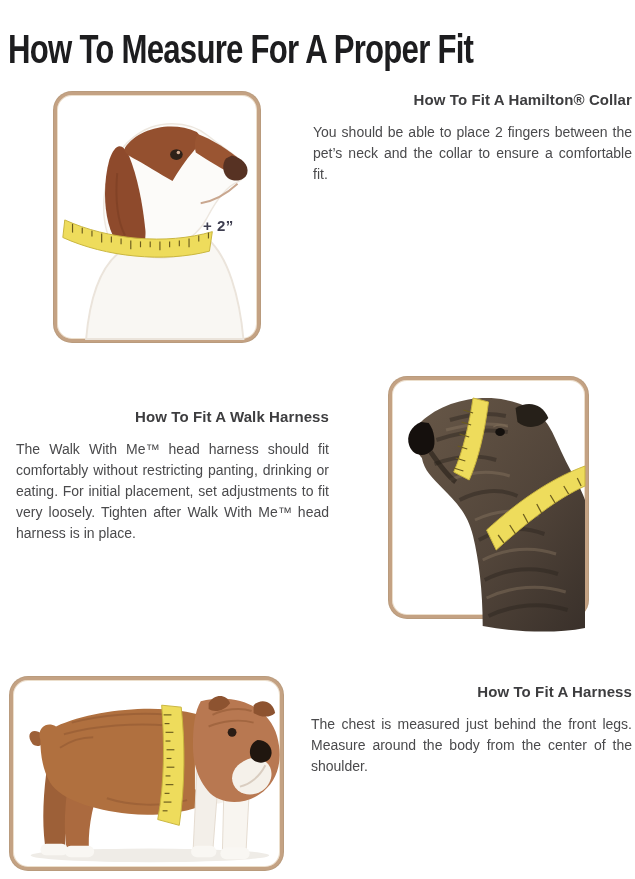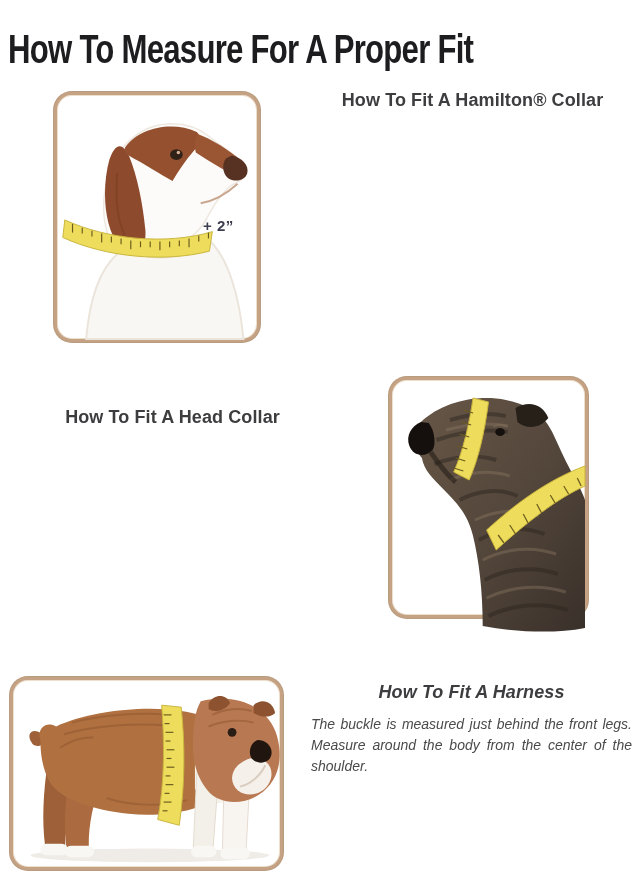--- a/index.html
+++ b/index.html
@@ -26,27 +26,27 @@
   .annot{
     position:absolute;left:146px;top:122px;
     font-size:15px;font-weight:700;color:var(--c-annotation,#3e3e50);
     letter-spacing:.5px;
   }
   .tcol{
     position:absolute;color:var(--c-body,#4a4a4c);
     font-size:14px;line-height:21px;text-align:justify;
   }
   .tcol h3{
-    font-size:18px;line-height:20px;font-weight:700;margin:0 0 12px;
-    color:var(--c-heading,#3d3d3f);text-align:center;letter-spacing:.1px;
+    font-size:15px;line-height:20px;font-weight:700;margin:0 0 12px;
+    color:var(--c-heading,#3d3d3f);text-align:right;letter-spacing:.1px;
   }
   .tcol p{margin:0 0 11px;}
   .t1{left:313px;top:90px;width:319px;}
   .t2{left:16px;top:407px;width:313px;}
-  .t3{left:311px;top:682px;width:321px;font-style:italic;}
+  .t3{left:311px;top:682px;width:321px;}
 </style>
 <title>How To Measure For A Proper Fit</title></head>
 <body>
 
 <h1 class="title">How To Measure For A Proper Fit</h1>
 
 <section>
   <figure class="fig fig-1" style="margin:0;">
     <svg viewBox="0 0 206 250" preserveAspectRatio="none" aria-hidden="true">
 
@@ -87,26 +87,28 @@
             <line x1="146" y1="144" x2="146" y2="150"></line>
           <line x1="156" y1="141" x2="156" y2="147"></line>
         </g>
       </g>
     </svg>
     <div class="annot">+ 2”</div>
   </figure>
 
   <div class="tcol t1">
     <h3>How To Fit A Hamilton® Collar</h3>
+    <p>You should be able to place 2 fingers between the pet’s neck and the collar to ensure a comfortable fit.</p>
   </div>
 </section>
 
 <section>
   <div class="tcol t2">
-    <h3>How To Fit A Head Collar</h3>
+    <h3>How To Fit A Walk Harness</h3>
+    <p>The Walk With Me™ head harness should fit comfortably without restricting panting, drinking or eating. For initial placement, set adjustments to fit very loosely. Tighten after Walk With Me™ head harness is in place.</p>
   </div>
 
   <figure class="fig fig-2" style="margin:0;">
     <svg viewBox="0 0 200 252" preserveAspectRatio="none" aria-hidden="true">
       <defs>
         <linearGradient id="brin" x1="0" y1="0" x2="1" y2="1">
           <stop offset="0" stop-color="#675747"></stop>
           <stop offset=".55" stop-color="var(--c-dog2_coat)"></stop>
           <stop offset="1" stop-color="#39302a"></stop>
         </linearGradient>
@@ -228,15 +230,15 @@
 
       <path d="M248,80 C262,82 268,94 262,106 C256,118 240,122 230,114 C222,107 222,96 230,88 C236,83 242,80 248,80 Z" fill="#f5f1ea"></path>
       <path d="M258,88 C252,100 242,108 232,110" stroke="#d9cdc0" stroke-width="2" fill="none"></path>
 
       <path d="M250,62 C260,62 266,70 264,78 C262,86 250,88 244,81 C240,74 243,65 250,62 Z" fill="#20160f"></path>
     </svg>
   </figure>
 
   <div class="tcol t3">
     <h3>How To Fit A Harness</h3>
-    <p>The buckle is measured just behind the front legs. Measure around the body from the center of the shoulder.</p>
+    <p>The chest is measured just behind the front legs. Measure around the body from the center of the shoulder.</p>
   </div>
 </section>
 
 </body></html>

